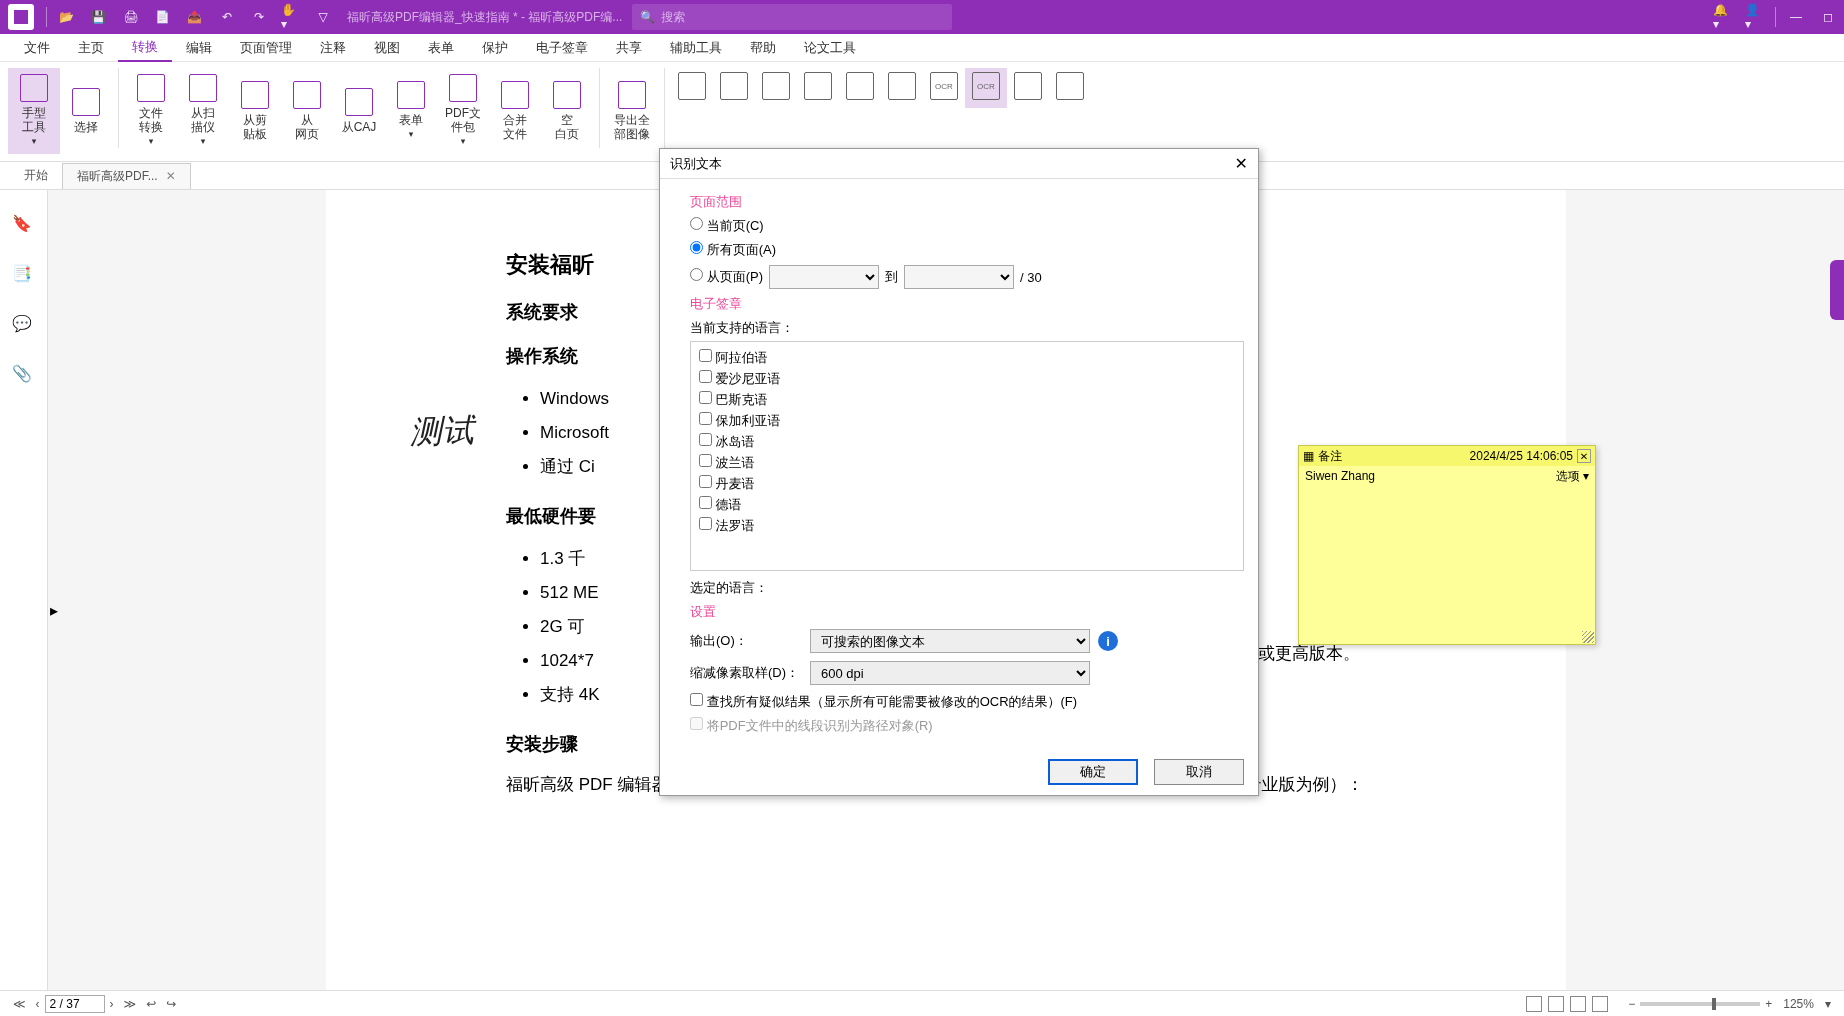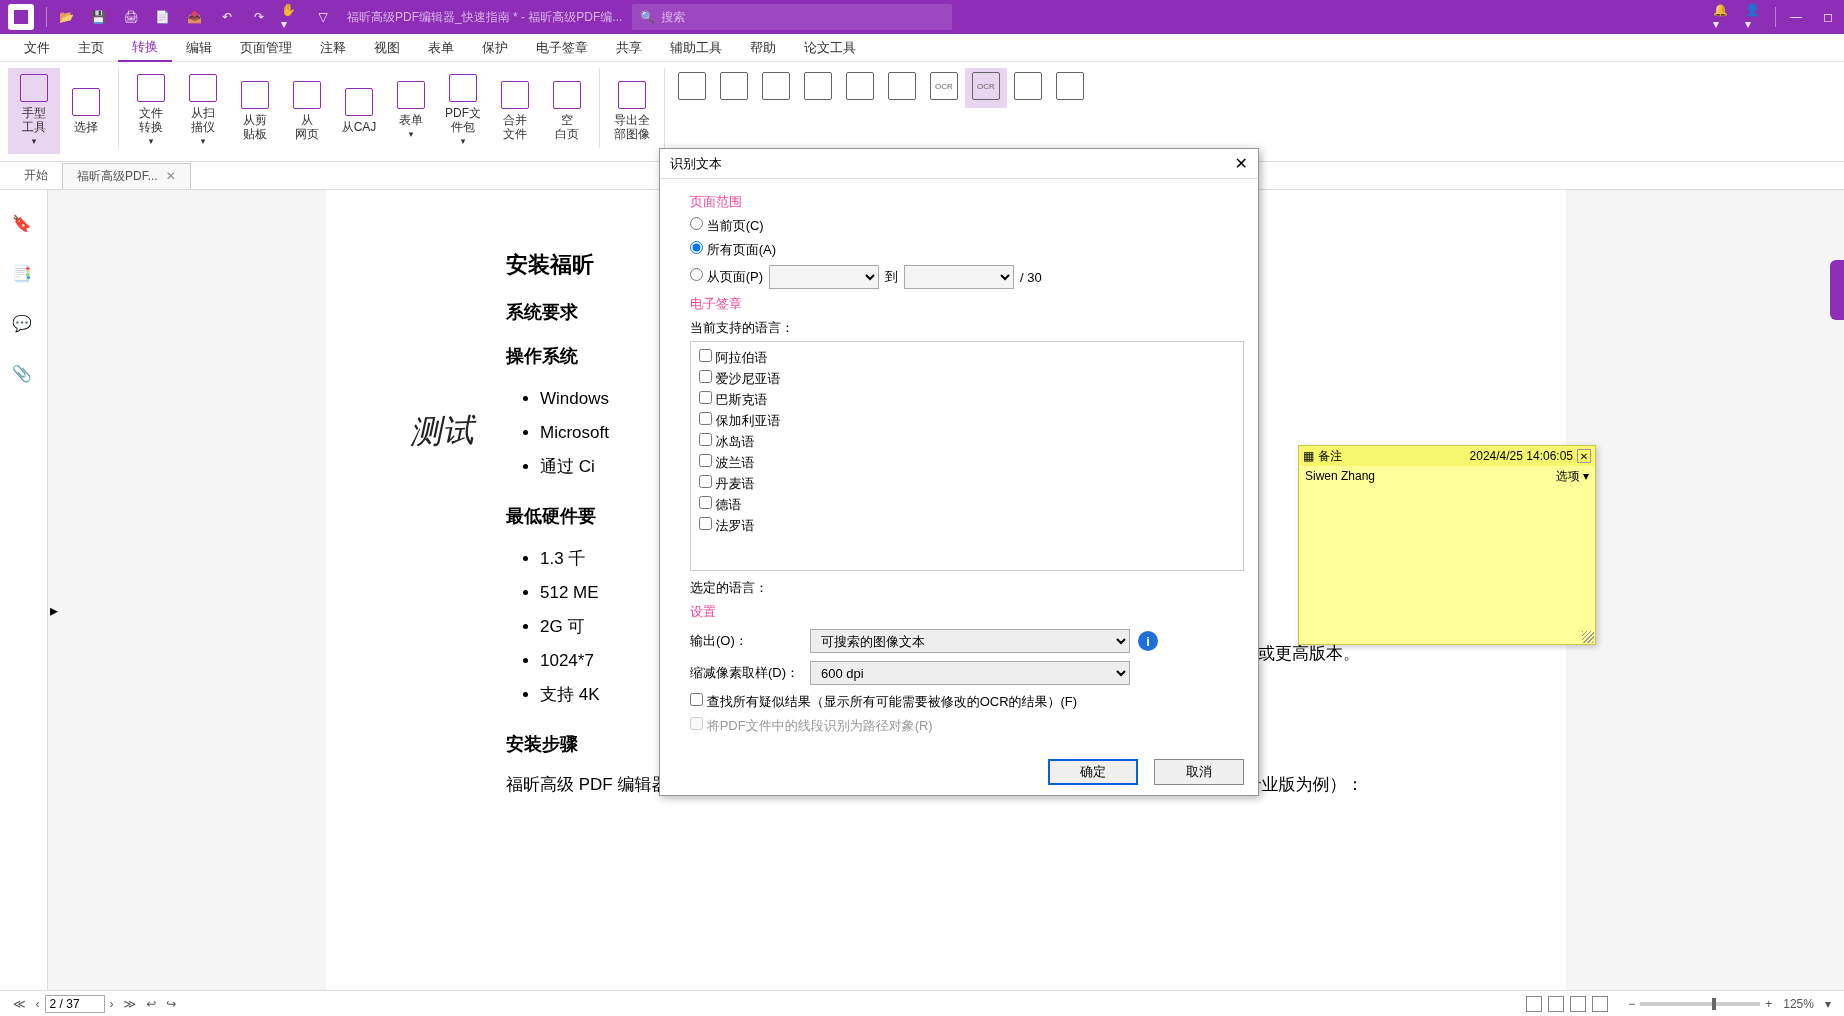--- a/index.html
+++ b/index.html
@@ -60,21 +60,21 @@
 .dialog .dbody { padding: 8px 14px; }
 .dialog .section-label { margin: 6px 16px; color: #ec4899; }
 .dialog .indent { margin-left: 16px; }
 .dialog label.radio { display: block; margin: 6px 0; }
 .dialog .page-range-row { display: flex; align-items: center; gap: 6px; margin: 4px 0; }
 .dialog select, .dialog input[type=text].combo { height: 24px; border: 1px solid #aaa; background: #f5f5f5; font-size: 13px; padding: 0 6px; width: 110px; }
 .dialog .lang-box { border: 1px solid #ccc; height: 230px; overflow-y: scroll; padding: 4px 8px; background: #fff; }
 .dialog .lang-box label { display: block; margin: 3px 0; }
 .dialog .settings-row { display: flex; align-items: center; margin: 8px 0; }
 .dialog .settings-row .slabel { width: 120px; }
-.dialog .settings-row select { width: 320px; background: #eee; }
+.dialog .settings-row select { width: 280px; background: #eee; }
 .dialog .info-icon { width: 20px; height: 20px; border-radius: 50%; background: #1E6FD9; color: #fff; display: inline-flex; align-items: center; justify-content: center; margin-left: 8px; font-weight: bold; font-size: 13px;}
 .dialog .check-row { margin: 6px 0; }
 .dialog .check-row.disabled { color: #999; }
 .dialog .dfooter { display: flex; justify-content: flex-end; gap: 16px; padding: 10px 14px; }
 .dialog .dbtn { width: 90px; height: 26px; border: 1px solid #888; background: #f0f0f0; cursor: pointer; font-size: 13px;}
 .dialog .dbtn.primary { border: 2px solid #0A5FD9; }
 
 
 .sticky { position: absolute; left: 1298px; top: 445px; width: 298px; height: 200px; background: #FFFF99; border: 1px solid #C8C84A; box-shadow: 2px 2px 6px rgba(0,0,0,0.2); font-size: 12px; }
 .sticky .shead { height: 20px; background: #F7F76E; display: flex; align-items: center; padding: 0 4px; }

